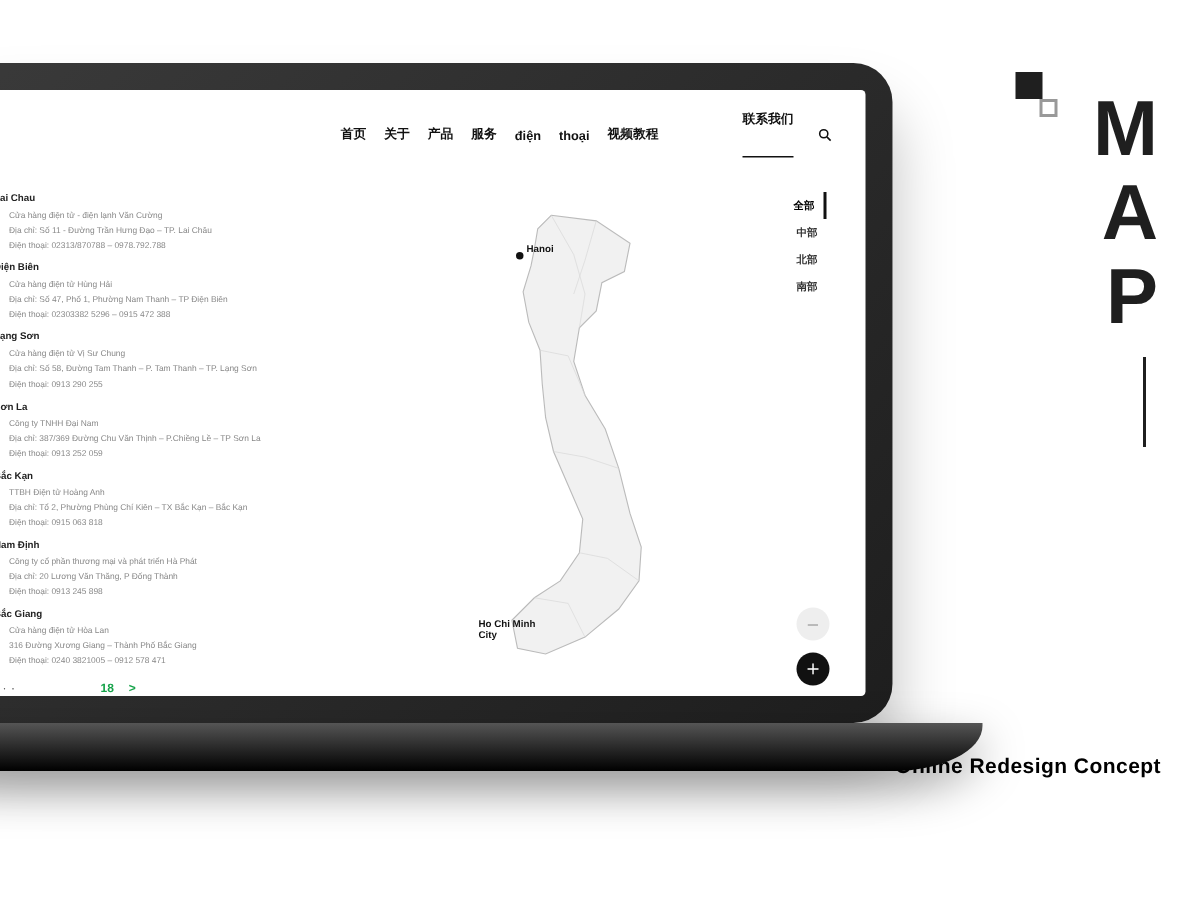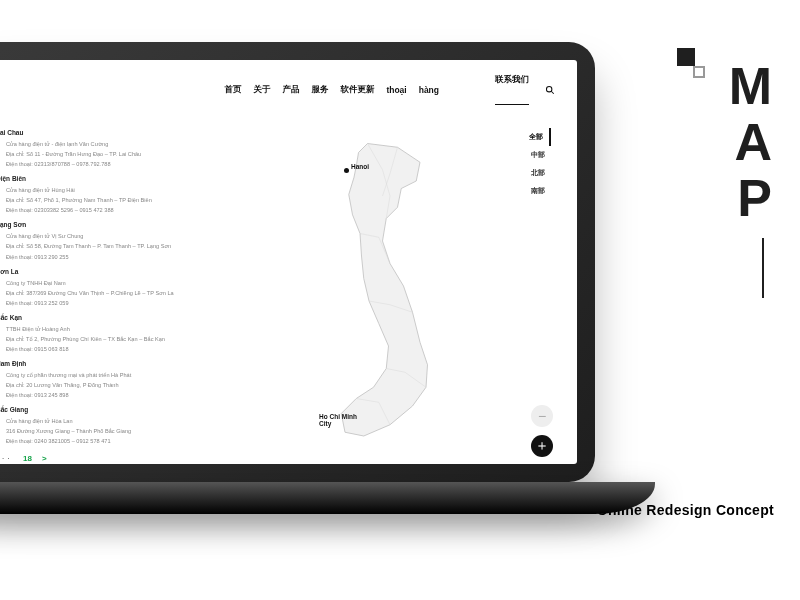--- a/index.html
+++ b/index.html
@@ -148,21 +148,21 @@
   margin-top: 8px;
   font-size: 8px;
   color: #16a34a;
   display: flex; align-items: center; gap: 10px;
 }
 .pager .dots {
   letter-spacing: 3px;
   color: #555;
   font-size: 8px;
 }
-.pager .page { font-weight: 700; }
+.pager .page { font-weight: 700; margin-left: 44px; }
 .pager .arrow { font-weight: 700; cursor: pointer; }
 
 .mapcol {
   flex: 1;
   position: relative;
   display: flex;
   align-items: center;
   justify-content: center;
 }
 .vnmap { width: 150px; height: auto; }
@@ -211,23 +211,23 @@
 
 <div class="laptop">
   <div class="laptop-lid">
     <div class="laptop-screen">
 
       <div class="nav" id="nav">
           <span class="item">首页</span>
           <span class="item">关于</span>
           <span class="item">产品</span>
           <span class="item">服务</span>
-          <span class="item">软件更新</span>
+          <span class="item">điện</span>
           <span class="item">thoại</span>
-          <span class="item">hàng</span>
+          <span class="item">视频教程</span>
           <span class="item active">联系我们</span>
           <span class="search"><svg viewBox="0 0 24 24" fill="none" stroke="#111" stroke-width="2.5">
               <circle cx="10" cy="10" r="6.5"></circle>
               <line x1="15" y1="15" x2="21" y2="21"></line>
             </svg></span>
         </div>
 
       <div class="body">
 
         <div class="listcol" id="listcol">

